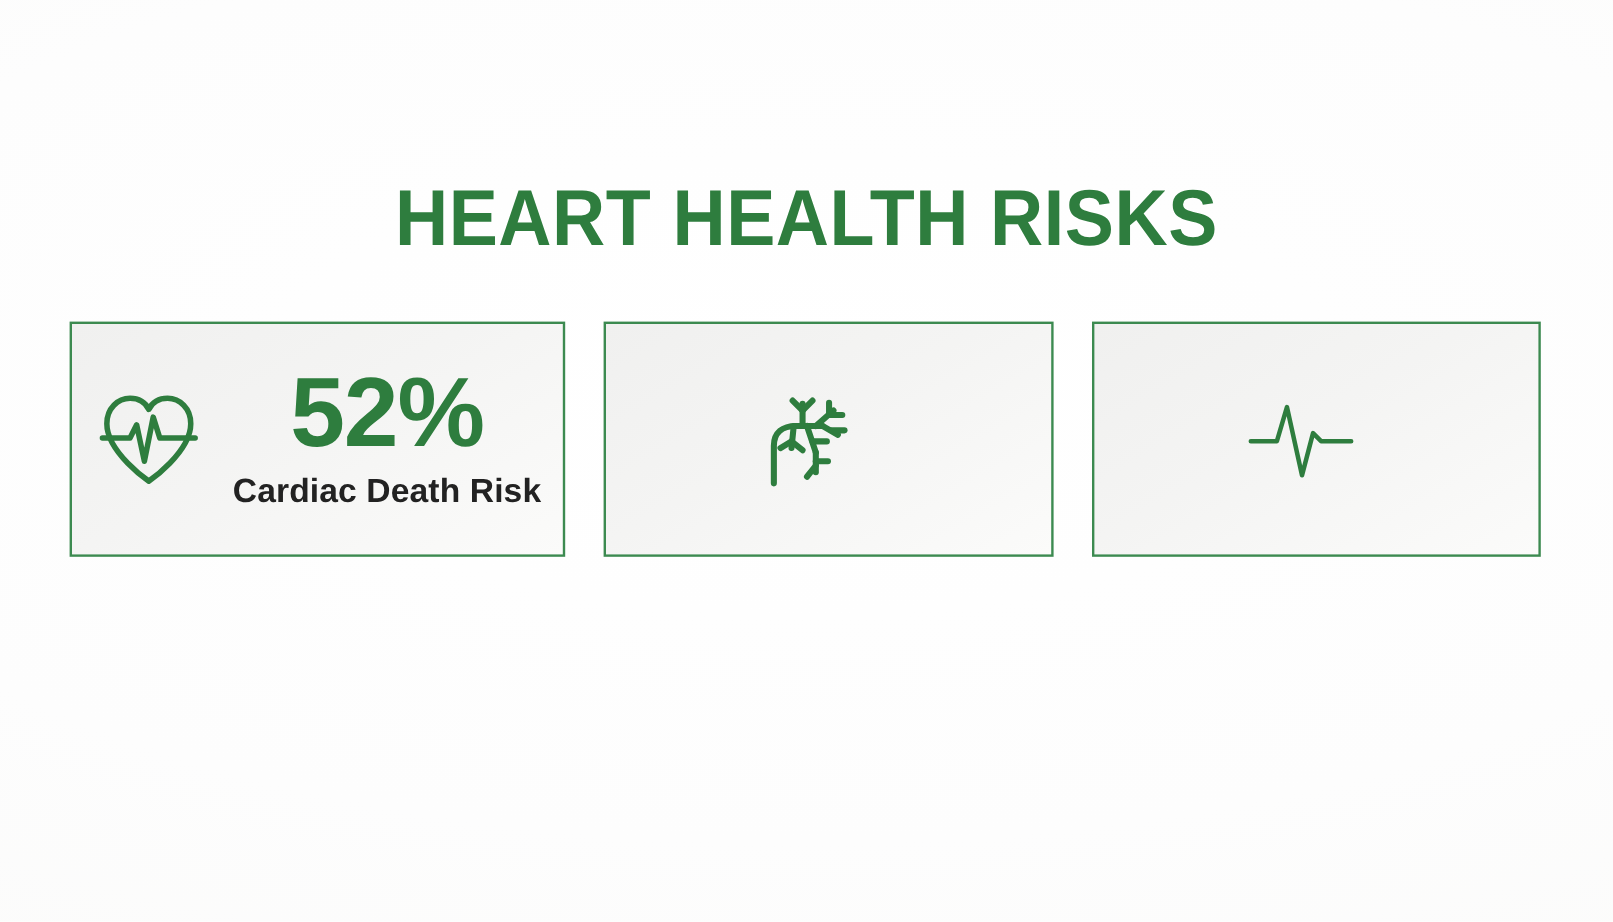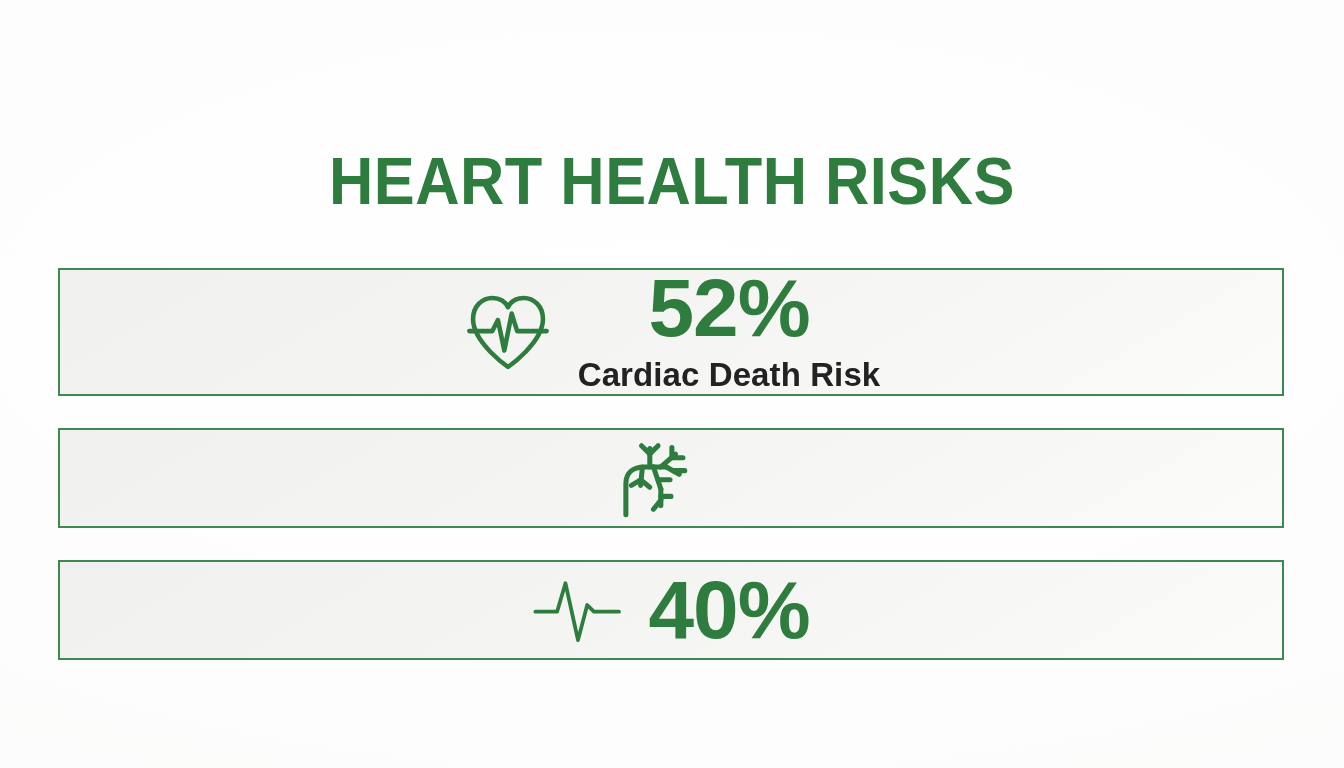--- a/index.html
+++ b/index.html
@@ -47,24 +47,23 @@
     transform-origin:50% 50%;
     white-space:nowrap;
   }
 
   
   .cards {
     position:absolute;
     left:58px;
     top:268px;
     width:1226px;
-    height:262px;
+    height:196px;
     display:flex;
     gap:32px;
-    flex-direction:column;
   }
 
   .card {
     flex:1 1 0;
     border:2px solid #3c8a50;
     background:linear-gradient(150deg, #f0f0ef 0%, #f4f4f3 45%, #fbfbfa 100%);
     display:flex;
     align-items:center;
     justify-content:center;
     gap:24px;
@@ -95,21 +94,21 @@
     font-size:82px;
     line-height:0.92;
     color:#2e7d3e;
     letter-spacing:-1px;
   }
 
   .pct-label {
     margin-top:12px;
     font-family:"Liberation Sans Narrow","Liberation Sans", sans-serif;
     font-weight:bold;
-    font-size:33px;
+    font-size:28px;
     line-height:1.1;
     color:#222222;
     white-space:nowrap;
     letter-spacing:0.1px;
   }
 </style>
 </head>
 <body>
 
 <div class="bg-wash"></div>
@@ -168,18 +167,17 @@
     </div>
 
     <div class="card">
       <div class="card-icon">
         <svg viewBox="0 0 110 100" fill="none" aria-hidden="true">
           <path d="M4 52 L30 52 L40 18 L55 86 L66 44 L74 52 L104 52" stroke="#2e7d3e" stroke-width="4.5" stroke-linejoin="round" stroke-linecap="round" fill="none"></path>
           <path d="M4 60 L30 60 L40 26 L55 78 L66 52 L74 60 L104 60" stroke="#2e7d3e" stroke-width="4.5" stroke-linejoin="round" stroke-linecap="round" fill="none" opacity="0"></path>
         </svg>
       </div>
       <div class="card-text">
-        <div class="pct">40%</div>
       </div>
     </div>
 
   </div>
 </div>
 
 </body></html>

